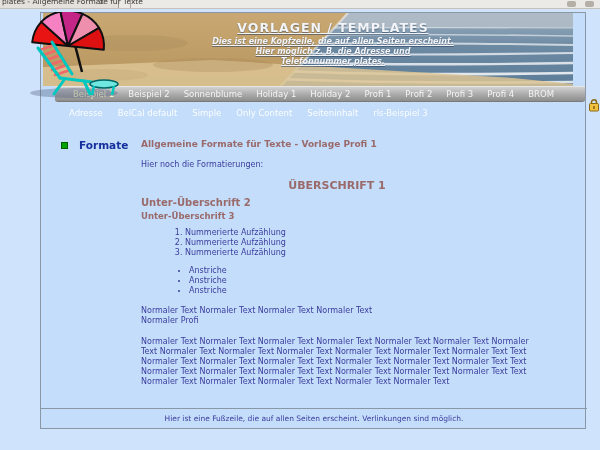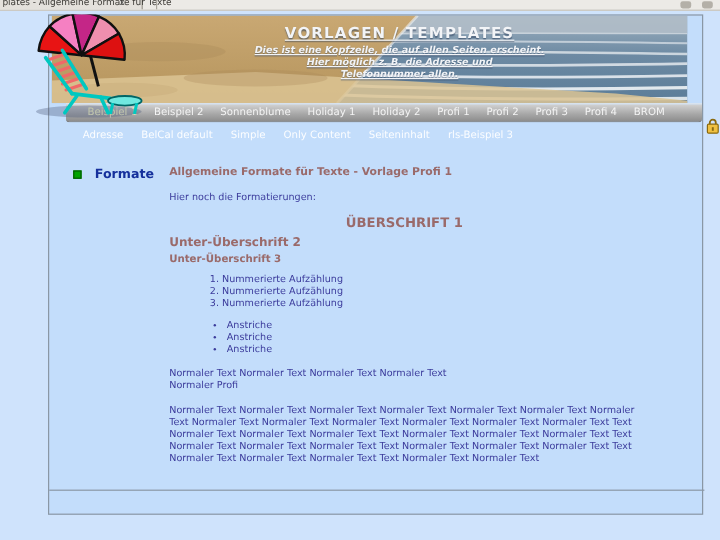--- a/index.html
+++ b/index.html
@@ -136,21 +136,21 @@
         <line x1="305" y1="0" x2="238" y2="73" stroke="#eef2f4" stroke-width="2.4" opacity="0.6"></line>
         <polygon points="0,54 170,47 470,65 530,71 530,73 0,73" fill="#dcc494" opacity="0.85"></polygon>
         <ellipse cx="90" cy="30" rx="55" ry="8" fill="#a8895a" opacity="0.35"></ellipse>
         <ellipse cx="170" cy="52" rx="60" ry="7" fill="#a8895a" opacity="0.3"></ellipse>
         <ellipse cx="60" cy="62" rx="45" ry="6" fill="#c9ae7c" opacity="0.5"></ellipse>
       </svg>
       <div class="header-text">
         <div class="header-title">VORLAGEN / TEMPLATES</div>
         <div class="header-sub">Dies ist eine Kopfzeile, die auf allen Seiten erscheint.</div>
         <div class="header-sub">Hier möglich z. B. die Adresse und</div>
-        <div class="header-sub">Telefonnummer allen.</div>
+        <div class="header-sub">Telefonnummer plates.</div>
       </div>
     </div>
 
     <div class="navbar">
       <span class="nav-item active">Beispiel 1</span>
       <span class="nav-item">Beispiel 2</span>
       <span class="nav-item">Sonnenblume</span>
       <span class="nav-item">Holiday 1</span>
       <span class="nav-item">Holiday 2</span>
       <span class="nav-item">Profi 1</span>
@@ -191,20 +191,21 @@
         <li>Anstriche</li>
       </ul>
       <div class="para-lines" style="margin-bottom:11px">
         <div>Normaler Text Normaler Text Normaler Text Normaler Text</div>
         <div>Normaler Profi</div>
       </div>
       <p>Normaler Text Normaler Text Normaler Text Normaler Text Normaler Text Normaler Text Normaler Text Normaler Text Normaler Text Normaler Text Normaler Text Normaler Text Normaler Text Text Normaler Text Normaler Text Normaler Text Text Normaler Text Normaler Text Normaler Text Text Normaler Text Normaler Text Normaler Text Text Normaler Text Normaler Text Normaler Text Text Normaler Text Normaler Text Normaler Text Text Normaler Text Normaler Text</p>
     </div>
 
     <div class="footer-divider"></div>
+    <div class="footer-text">Hier ist eine Fußzeile, die auf allen Seiten erscheint. Verlinkungen sind möglich.</div>
   </div>
 
   <svg class="clipart" viewBox="0 0 106 88">
     <ellipse cx="56" cy="81" rx="44" ry="5" fill="#4a5a7a" opacity="0.35"></ellipse>
 
     <line x1="50" y1="6" x2="64" y2="60" stroke="#111" stroke-width="2.5"></line>
     <circle cx="50" cy="5" r="2" fill="#111"></circle>
 
     <g transform="rotate(6 50 34)" stroke="#101010" stroke-width="2" stroke-linejoin="round">
       <path d="M50,34 L14,34 A36,36 0 0 1 20.9,12.8 Z" fill="#e81414"></path>

